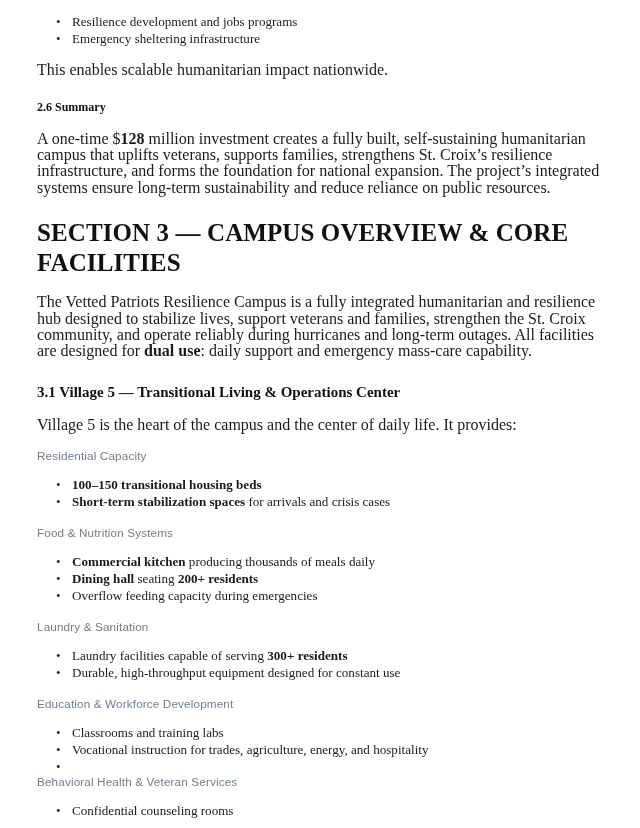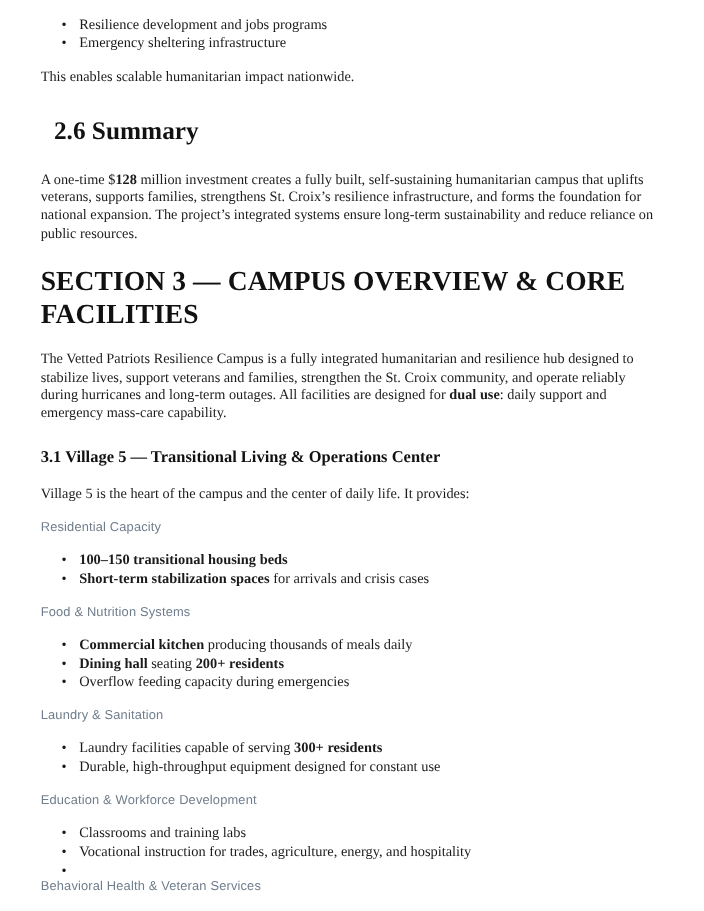--- a/index.html
+++ b/index.html
@@ -17,21 +17,21 @@
   .page {
     width: 640px;
     height: 828px;
     box-sizing: border-box;
     padding: 14px 38px 0 37px;
     background: #ffffff;
   }
 
   
   p.body {
-    font-size: 13px;
+    font-size: 16px;
     line-height: 16.4px;
     margin: 0;
     text-align: left;
     color: #1b1b1b;
   }
   .sp-after-para { height: 15px; }
 
   
   h1.doc-h1 {
     font-family: "Liberation Serif", "DejaVu Serif", serif;
@@ -45,24 +45,24 @@
   h2.doc-h2 {
     font-family: "Liberation Serif", "DejaVu Serif", serif;
     font-size: 15px;
     line-height: 23px;
     font-weight: bold;
     margin: 0;
     color: #111111;
   }
   h3.doc-h3 {
     font-family: "Liberation Serif", "DejaVu Serif", serif;
-    font-size: 23px;
+    font-size: 12px;
     line-height: 22px;
     font-weight: bold;
-    margin: 12px;
+    margin: 0;
     color: #111111;
   }
 
   
   .subhead {
     font-family: "Liberation Sans", "DejaVu Sans", sans-serif;
     font-size: 11.7px;
     line-height: 15px;
     font-weight: normal;
     color: #6f7d8c;

